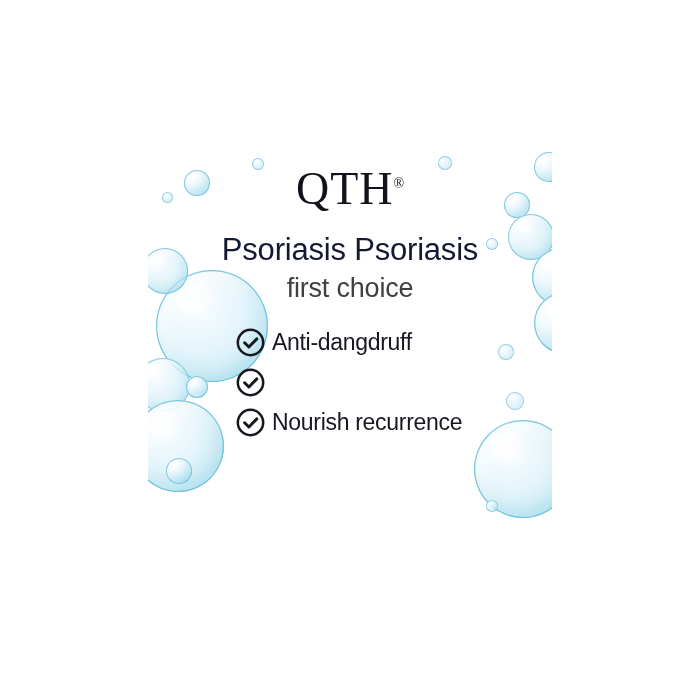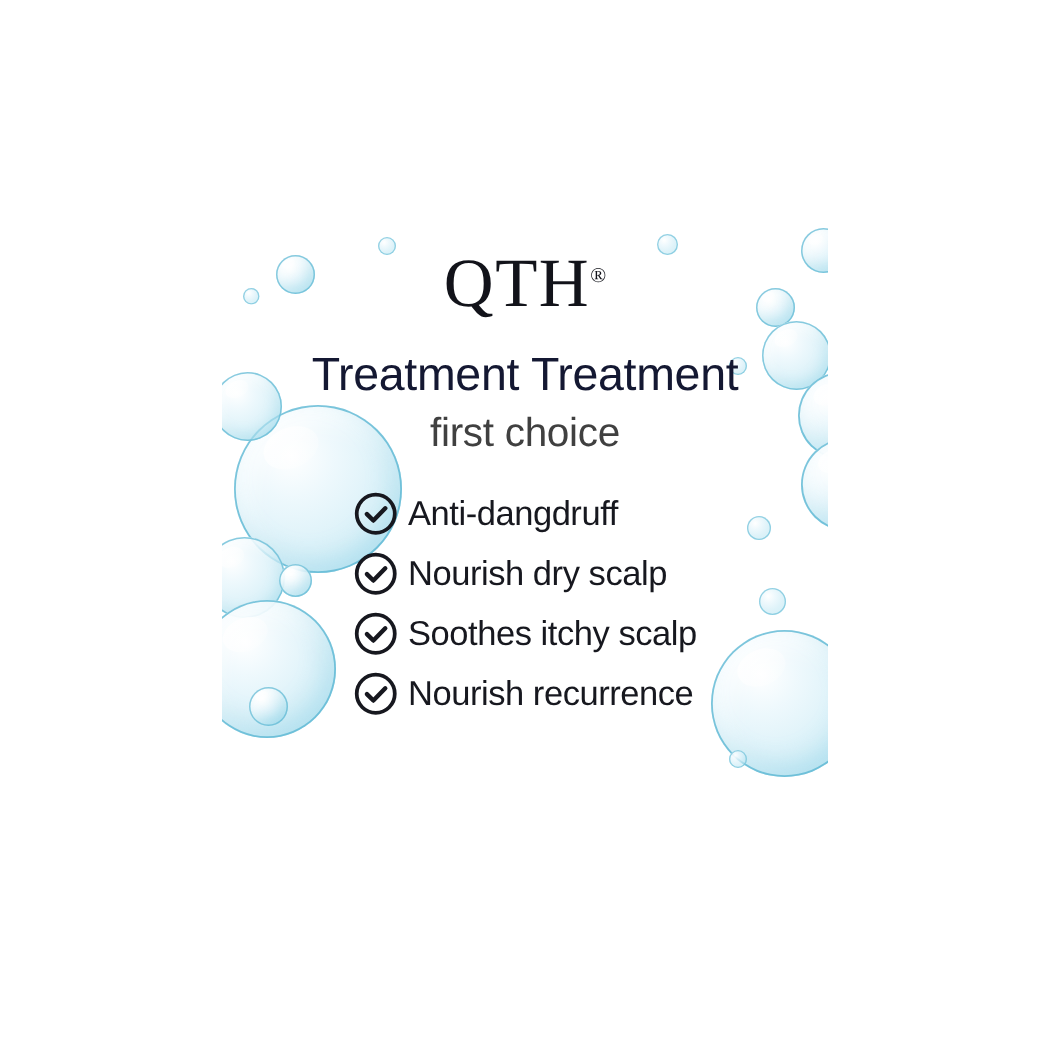--- a/index.html
+++ b/index.html
@@ -184,45 +184,37 @@
         <div class="bubble tiny" style="left: 350px; top: 192px; width: 16px; height: 16px;"></div>
         <div class="bubble tiny" style="left: 358px; top: 240px; width: 18px; height: 18px;"></div>
         <div class="bubble tiny" style="left: 338px; top: 348px; width: 12px; height: 12px;"></div>
         <div class="bubble tiny" style="left: 290px; top: 4px; width: 14px; height: 14px;"></div>
       </div>
 
     <div class="content">
 
       <div class="logo"><span>QTH</span><span class="reg">®</span></div>
 
-      <div class="headline">Treatment Treatment</div>
+      <div class="headline">Psoriasis Psoriasis</div>
 
       <div class="subhead">first choice</div>
 
       <div class="features">
           <div class="feature">
             <svg class="check-icon" viewBox="0 0 64 64">
               <circle cx="32" cy="32" r="28"></circle>
               <path d="M19 32.5 L28.5 42 L46 24"></path>
             </svg>
             <span class="feature-label">Anti-dangdruff</span>
           </div>
           <div class="feature">
             <svg class="check-icon" viewBox="0 0 64 64">
               <circle cx="32" cy="32" r="28"></circle>
               <path d="M19 32.5 L28.5 42 L46 24"></path>
             </svg>
-            <span class="feature-label">Nourish dry scalp</span>
-          </div>
-          <div class="feature">
-            <svg class="check-icon" viewBox="0 0 64 64">
-              <circle cx="32" cy="32" r="28"></circle>
-              <path d="M19 32.5 L28.5 42 L46 24"></path>
-            </svg>
-            <span class="feature-label">Soothes itchy scalp</span>
           </div>
           <div class="feature">
             <svg class="check-icon" viewBox="0 0 64 64">
               <circle cx="32" cy="32" r="28"></circle>
               <path d="M19 32.5 L28.5 42 L46 24"></path>
             </svg>
             <span class="feature-label">Nourish recurrence</span>
           </div>
         </div>
 

